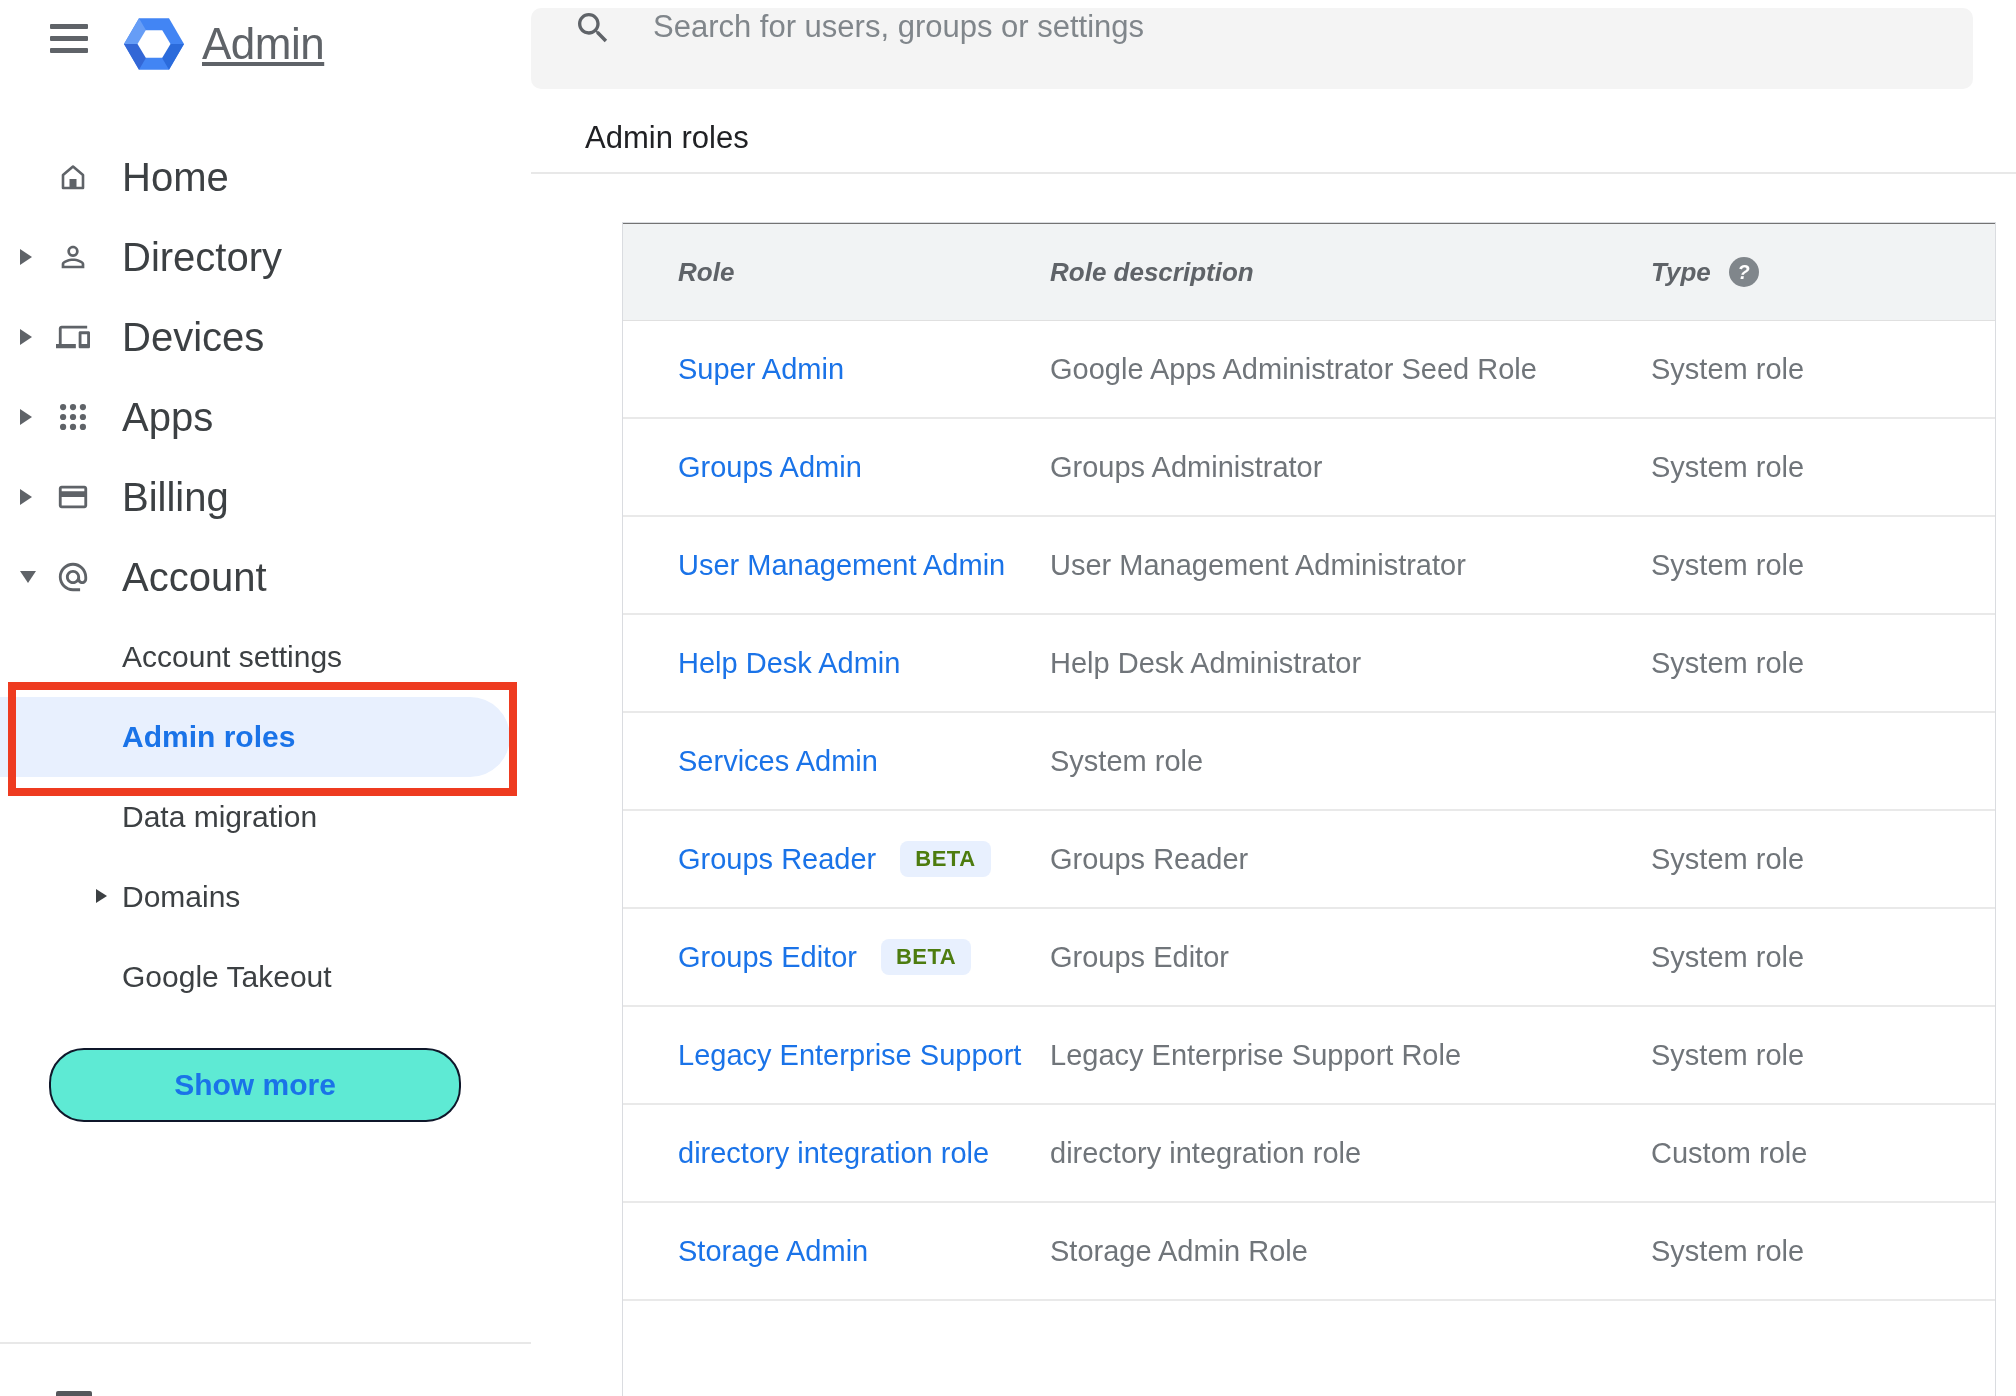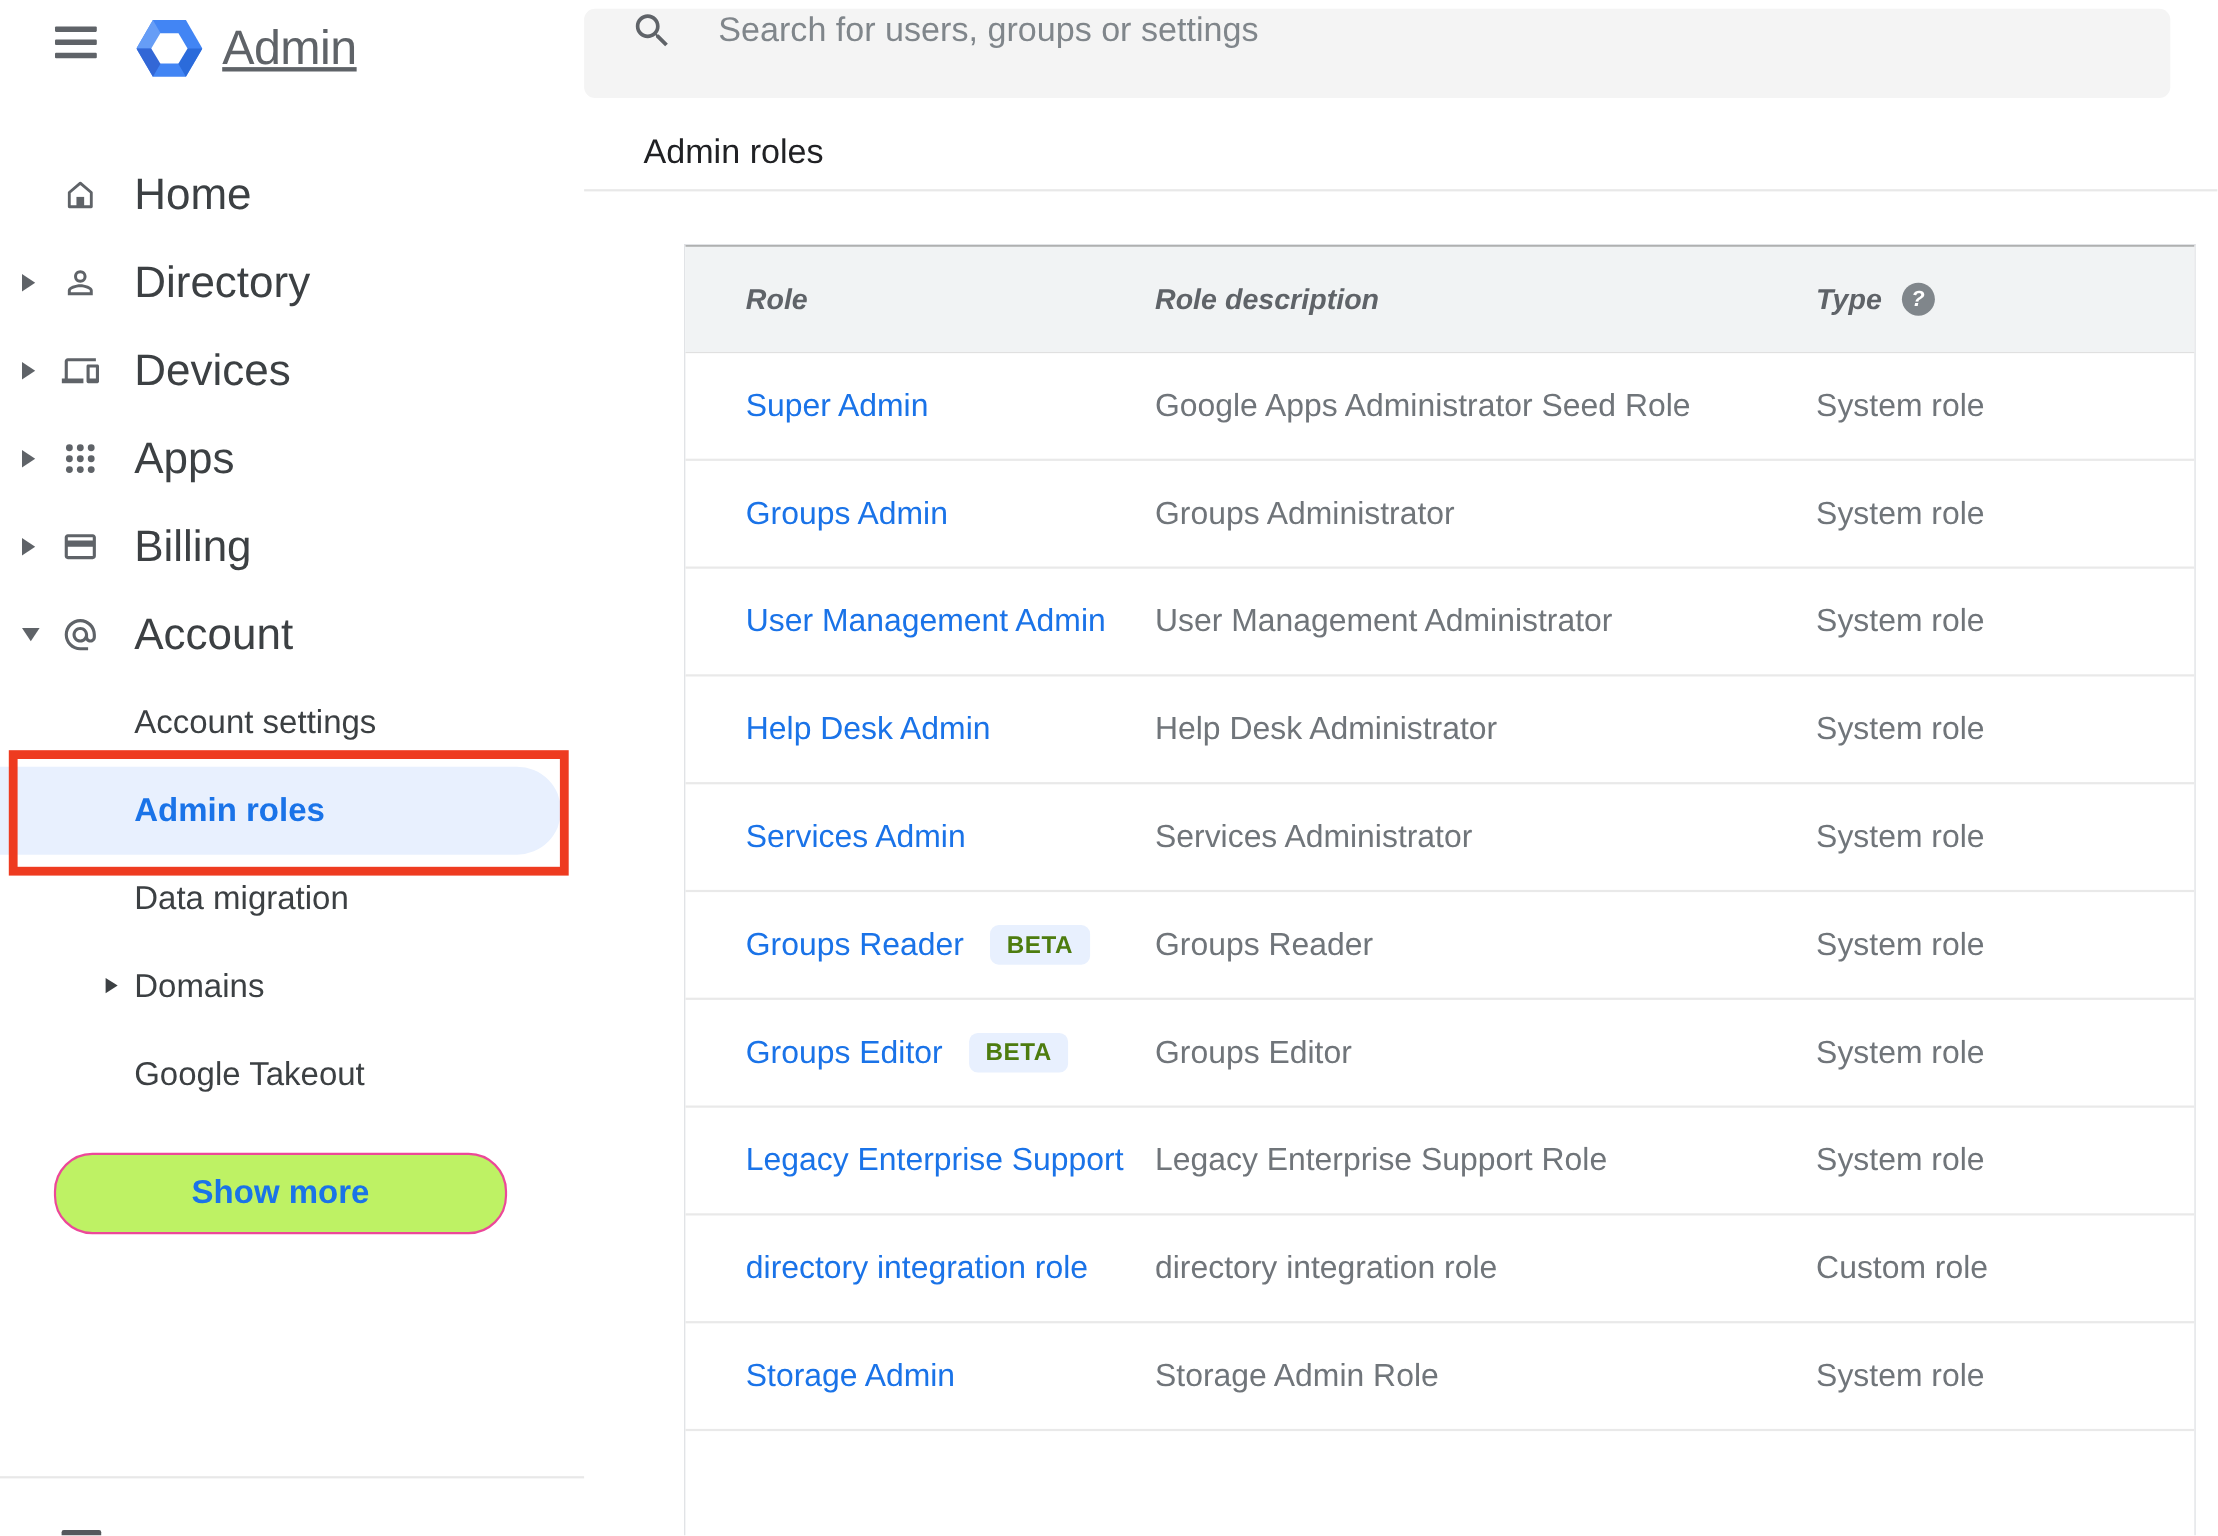--- a/index.html
+++ b/index.html
@@ -25,22 +25,22 @@
 
   .sub-item{position:relative;height:80px;display:flex;align-items:center;padding-left:122px;box-sizing:border-box;cursor:pointer;width:531px;}
   .sub-item .sub-arrow{position:absolute;left:96px;top:32px;width:0;height:0;border-left:11px solid #3c4043;border-top:7px solid transparent;border-bottom:7px solid transparent;}
   .sub-label{font-size:30px;color:#3c4043;}
   .sub-item.selected{width:510px;background:#e8f0fe;border-radius:0 41px 41px 0;}
   .sub-item.selected .sub-label{color:#1a73e8;font-weight:bold;}
 
   .red-box{position:absolute;left:8px;top:682px;width:509px;height:114px;box-sizing:border-box;
     border:8px solid #ee3b20;pointer-events:none;z-index:5;}
 
-  .show-more{position:absolute;left:49px;top:1048px;width:408px;height:70px;border:2px solid #ec4899;
-    border-radius:35px;background:#bef264;display:flex;align-items:center;justify-content:center;cursor:pointer;}
+  .show-more{position:absolute;left:49px;top:1048px;width:408px;height:70px;border:2px solid #0f172a;
+    border-radius:35px;background:#5eead4;display:flex;align-items:center;justify-content:center;cursor:pointer;}
   .show-more span{font-size:30px;color:#1a73e8;font-weight:bold;}
 
   .side-bottom-divider{position:absolute;left:0;top:1342px;width:531px;height:2px;background:#e8e8e8;}
   .partial-icon{position:absolute;left:56px;top:1391px;width:36px;height:5px;background:#55585c;border-radius:2px 2px 0 0;}
 
   
   .search-bar{position:absolute;left:531px;top:8px;width:1442px;height:81px;background:#f4f4f4;
     border-radius:10px;display:flex;align-items:flex-start;padding-left:42px;box-sizing:border-box;}
   .search-bar svg{width:40px;height:40px;margin-right:38px;flex:none;}
   .search-input{border:none;outline:none;background:transparent;font-size:31px;color:#3c4043;width:1200px;
@@ -244,21 +244,20 @@
 
     </div>
     <div class="desc-cell">Help Desk Administrator</div>
     <div class="type-cell">System role</div>
   </div>
         <div class="trow">
     <div class="role-cell">
       <a class="role-link">Services Admin</a>
 
     </div>
-    <div class="desc-cell">Services Administrator</div>
     <div class="type-cell">System role</div>
   </div>
         <div class="trow">
     <div class="role-cell">
       <a class="role-link">Groups Reader</a>
       <span class="beta">BETA</span>
     </div>
     <div class="desc-cell">Groups Reader</div>
     <div class="type-cell">System role</div>
   </div>

